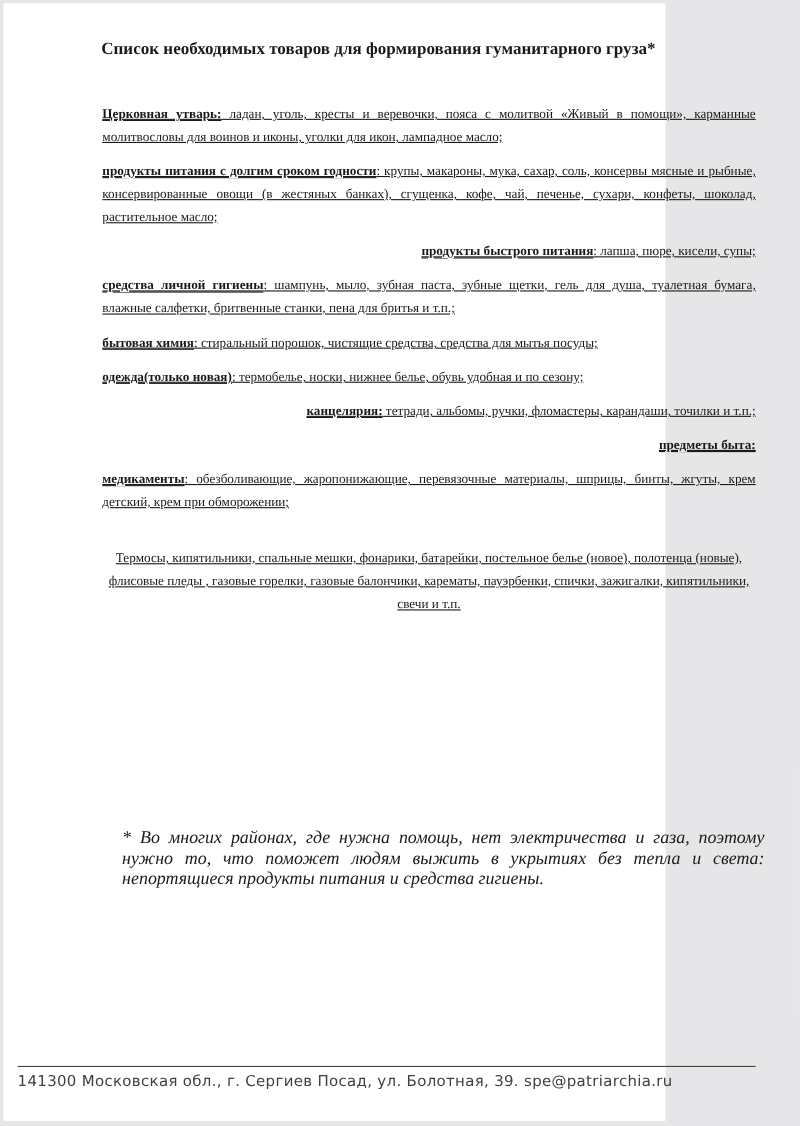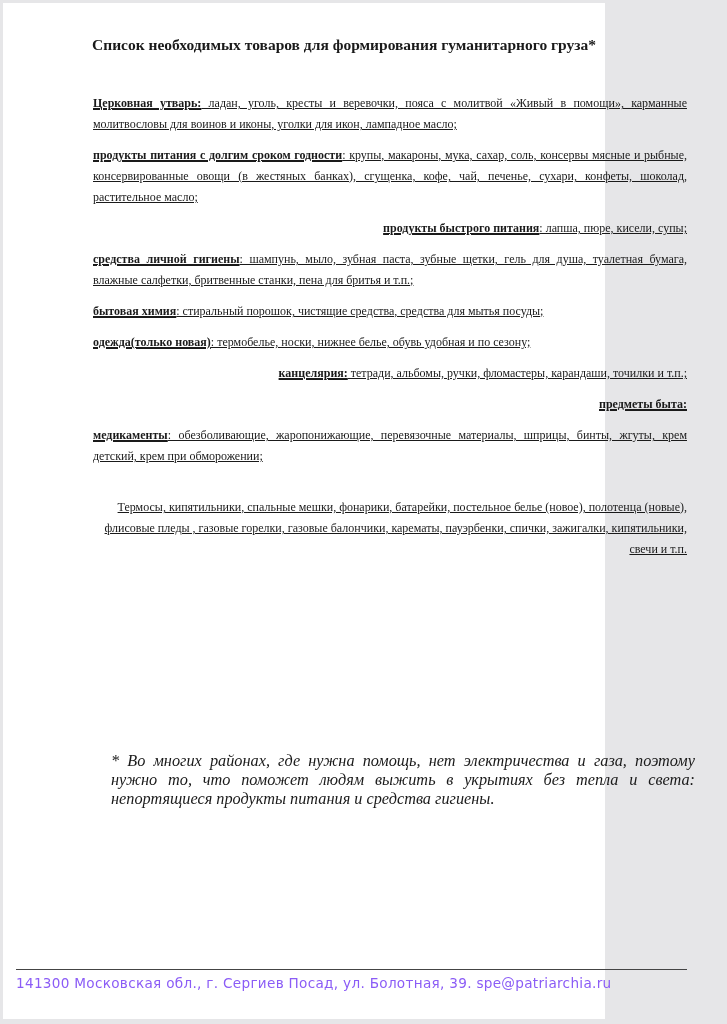--- a/index.html
+++ b/index.html
@@ -51,21 +51,21 @@
     }
     .para.left { text-align: right; }
     .cat {
       font-weight: bold;
       text-decoration: underline;
       text-underline-offset: 2px;
     }
     .gap { height: 16px; }
     .household {
       margin-top: 4px;
-      text-align: right;
+      text-align: center;
     }
     .footnote {
       position: absolute;
       left: 108px;
       width: 584px;
       top: 748px;
       font-family: "Liberation Serif", serif;
       font-size: 16.3px;
       line-height: 19px;
       text-align: justify;
@@ -80,21 +80,21 @@
       background: #444;
     }
     .footer-text {
       position: absolute;
       left: 13px;
       width: 671px;
       top: 972px;
       font-family: "DejaVu Sans", sans-serif;
       font-size: 13.6px;
       letter-spacing: 0.3px;
-      color: #8b5cf6;
+      color: #404040;
       white-space: nowrap;
     }
   </style>
 </head>
 <body>
 
 <div class="page">
 
   <div class="title">Список необходимых товаров для формирования гуманитарного груза*</div>
 

